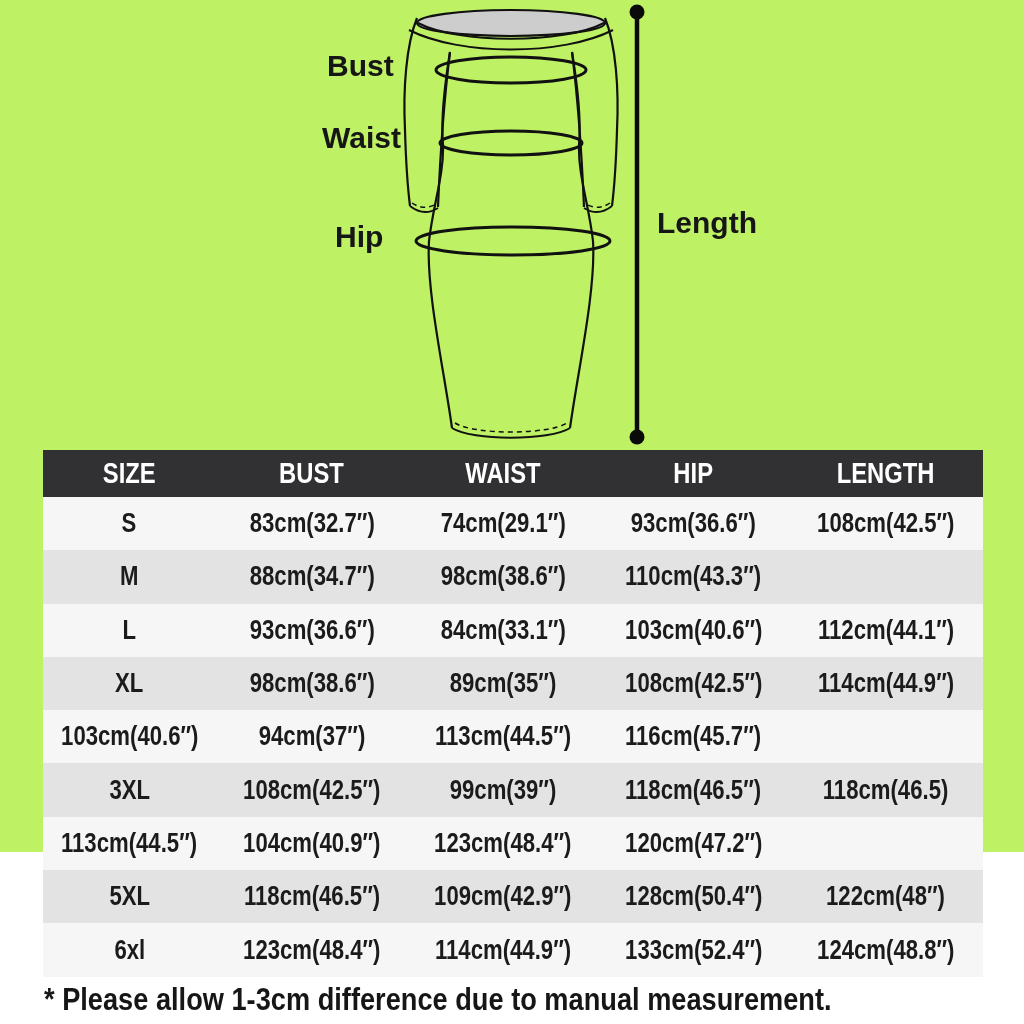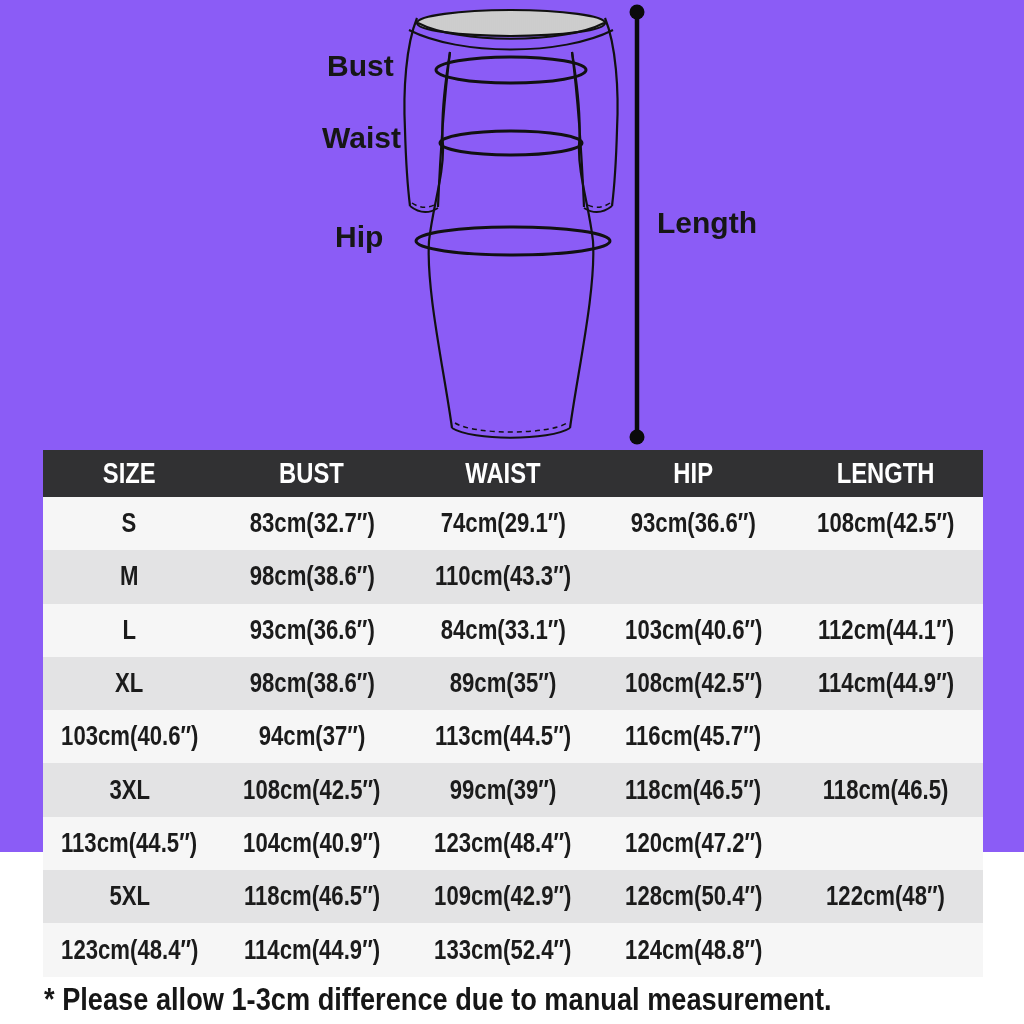--- a/index.html
+++ b/index.html
@@ -10,21 +10,21 @@
   }
   *{box-sizing:border-box;margin:0;padding:0;}
   html,body{width:1024px;height:1024px;}
   body{
     background:#ffffff;
     font-family:"Liberation Sans", sans-serif;
     color:var(--ink);
     overflow:hidden;
     position:relative;
   }
-  .page{position:absolute;inset:0;width:1024px;height:852px;background:#8b5cf6;}
+  .page{position:absolute;inset:0;width:1024px;height:852px;background:#bef264;}
 
   
   .diagram{position:absolute;left:0;top:0;width:1024px;height:450px;}
   .diagram svg{position:absolute;left:0;top:0;}
   .measure-label{
     position:absolute;
     font-weight:700;
     font-size:30px;
     color:#161616;
     letter-spacing:0px;
@@ -150,20 +150,23 @@
           </div>
         <div class="td">
             <span class="cond">108cm(42.5″)</span>
           </div>
       </div>
       <div class="grid-row tr">
         <div class="td">
             <span class="cond">M</span>
           </div>
         <div class="td">
+            <span class="cond">88cm(34.7″)</span>
+          </div>
+        <div class="td">
             <span class="cond">98cm(38.6″)</span>
           </div>
         <div class="td">
             <span class="cond">110cm(43.3″)</span>
           </div>
       </div>
       <div class="grid-row tr">
         <div class="td">
             <span class="cond">L</span>
           </div>
@@ -253,20 +256,23 @@
             <span class="cond">109cm(42.9″)</span>
           </div>
         <div class="td">
             <span class="cond">128cm(50.4″)</span>
           </div>
         <div class="td">
             <span class="cond">122cm(48″)</span>
           </div>
       </div>
       <div class="grid-row tr">
+        <div class="td">
+            <span class="cond">6xl</span>
+          </div>
         <div class="td">
             <span class="cond">123cm(48.4″)</span>
           </div>
         <div class="td">
             <span class="cond">114cm(44.9″)</span>
           </div>
         <div class="td">
             <span class="cond">133cm(52.4″)</span>
           </div>
         <div class="td">

